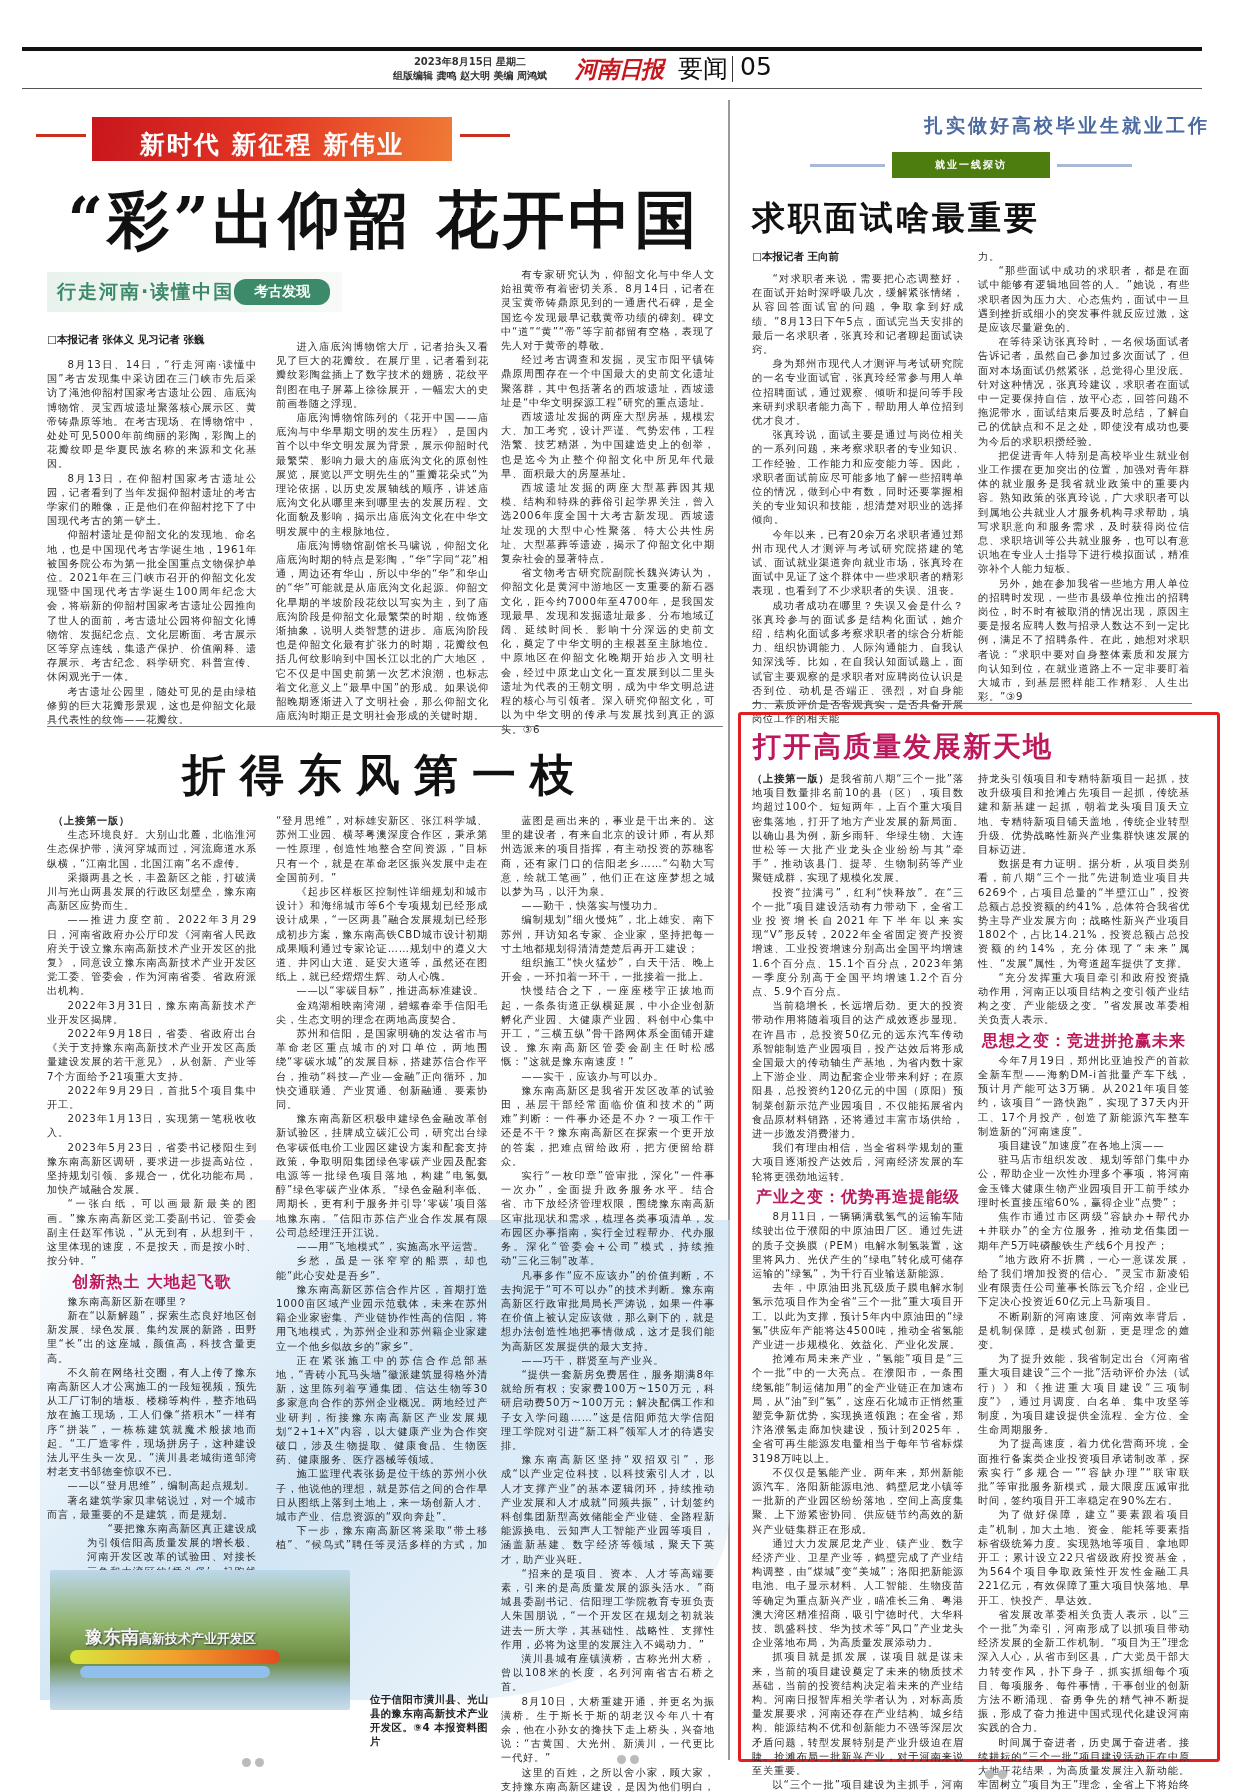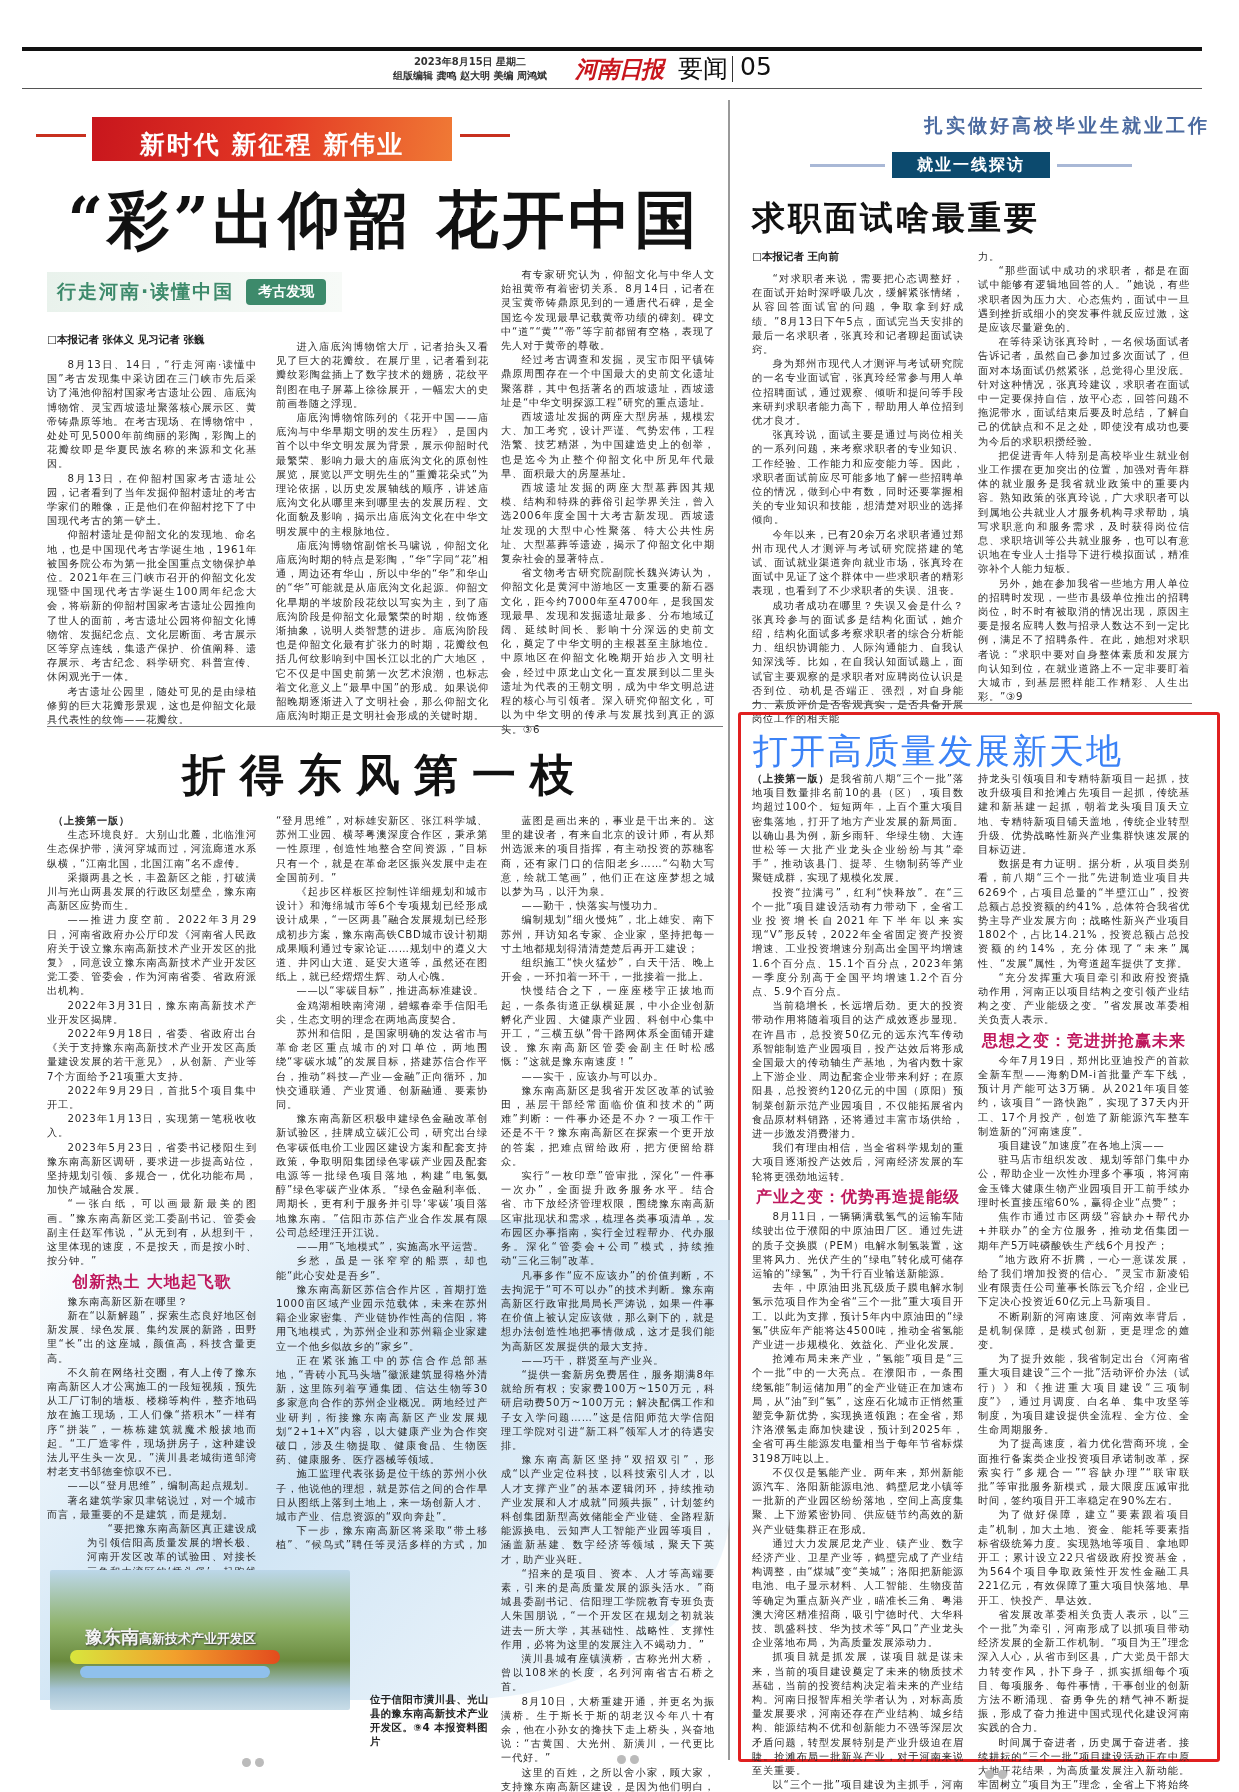--- a/index.html
+++ b/index.html
@@ -13,33 +13,33 @@
 .mast-section{left:678px;top:52px;font-size:25px;color:#111}
 .mast-sep{left:732px;top:56px;width:1px;height:26px;background:#333}
 .mast-page{left:740px;top:52px;font-size:25px;color:#111}
 .col-divider{left:728px;top:100px;width:2px;height:1660px;background:#999}
 .banner-line{top:134px;height:3px;background:#c8301f}
 .banner{left:92px;top:117px;width:360px;height:44px;background:linear-gradient(100deg,#c8161d 0%,#e33724 50%,#f07a35 100%);display:flex;align-items:flex-end;justify-content:center}
 .banner span{color:#fff;font-size:25px;font-weight:bold;letter-spacing:2px}
 .main-title{left:40px;top:178px;width:688px;text-align:center;font-family:"DejaVu Serif",serif;font-size:62px;font-weight:bold;color:#111;letter-spacing:4px}
 .sub-banner{left:47px;top:272px;width:295px;height:40px;background:linear-gradient(90deg,#e9f2ec,#f7faf7);display:flex;align-items:center;padding-left:10px}
 .sub-banner .t{color:#3d8a6b;font-size:19px;font-weight:bold;letter-spacing:2px}
-.sub-banner .badge{margin-left:12px;background:#3d8a6b;color:#fff;font-size:14px;font-weight:bold;padding:4px 12px;border-radius:4px}
+.sub-banner .badge{background:#3d8a6b;color:#fff;font-size:14px;font-weight:bold;padding:4px 20px;border-radius:12px}
 .byline{font-size:10.5px;font-weight:bold;color:#222}
 .col{font-size:10.2px;line-height:14.2px;color:#2a2a2a;text-align:justify;letter-spacing:.8px}
 .col p{text-indent:2em}
 .col p.ni{text-indent:0}
 .col .sub{font-size:16px;font-weight:bold;text-align:center;text-indent:0;margin:6px 0;color:#be185d;letter-spacing:1px}
 .r-kicker{left:740px;top:113px;width:470px;text-align:right;font-size:19px;font-weight:bold;color:#4b6aa0;letter-spacing:3px}
 .r-subkicker-line{top:164px;height:3px;background:#a9b8d6}
-.r-subkicker{left:892px;top:152px;width:158px;height:26px;background:#0c4a6e;text-align:center;color:#fff;font-size:16px;font-weight:bold;line-height:26px;letter-spacing:2px}
+.r-subkicker{left:892px;top:152px;width:158px;height:26px;background:#4d7c0f;text-align:center;color:#fff;font-size:10px;font-weight:bold;line-height:26px;letter-spacing:2px}
 .r-title{left:752px;top:196px;font-family:"DejaVu Serif",serif;font-size:33px;font-weight:bold;color:#111;letter-spacing:3px}
 .sep-r{left:752px;top:703px;width:440px;height:1px;background:#777}
 .redbox{left:738px;top:712px;width:482px;height:1050px;border:3px solid #e02020;border-radius:3px}
-.redbox-title{left:753px;top:728px;font-size:35px;font-weight:normal;color:#3b82f6;letter-spacing:2px}
+.redbox-title{left:753px;top:728px;font-size:28px;font-weight:bold;color:#be185d;letter-spacing:2px}
 .sep-l{left:47px;top:726px;width:676px;height:1px;background:#777}
 .title2{left:40px;top:746px;width:690px;text-align:center;font-size:44px;font-weight:bold;color:#111;letter-spacing:14px}
 .bg-wave{left:40px;top:1220px;width:690px;height:480px;background:linear-gradient(135deg,rgba(214,232,245,0) 0%,rgba(196,222,242,.8) 45%,rgba(230,240,248,.3) 100%);border-radius:0 0 40% 0}
 .photo{left:50px;top:1570px;width:300px;height:140px;border-radius:2px;overflow:hidden;background:linear-gradient(180deg,#bcd7ea 0%,#8fb26a 40%,#6a8a3e 65%,#a6c4d6 85%,#c9dde8 100%)}
 .photo .sign{position:absolute;left:35px;top:55px;font-size:18px;font-weight:bold;color:#f4f4f4;text-shadow:1px 1px 2px #333;white-space:nowrap}
 .photo .sign small{font-size:13px}
 .photo .bar1{position:absolute;left:20px;top:80px;width:210px;height:14px;background:linear-gradient(90deg,#d8e63d,#f2a02c,#e34b1d);border-radius:8px}
 .photo .bar2{position:absolute;left:30px;top:96px;width:190px;height:12px;background:#8fc0ec;border-radius:7px}
 .caption{font-size:10.3px;font-weight:bold;line-height:14px;color:#222;letter-spacing:.5px}
 .dots{display:flex;gap:4px}

